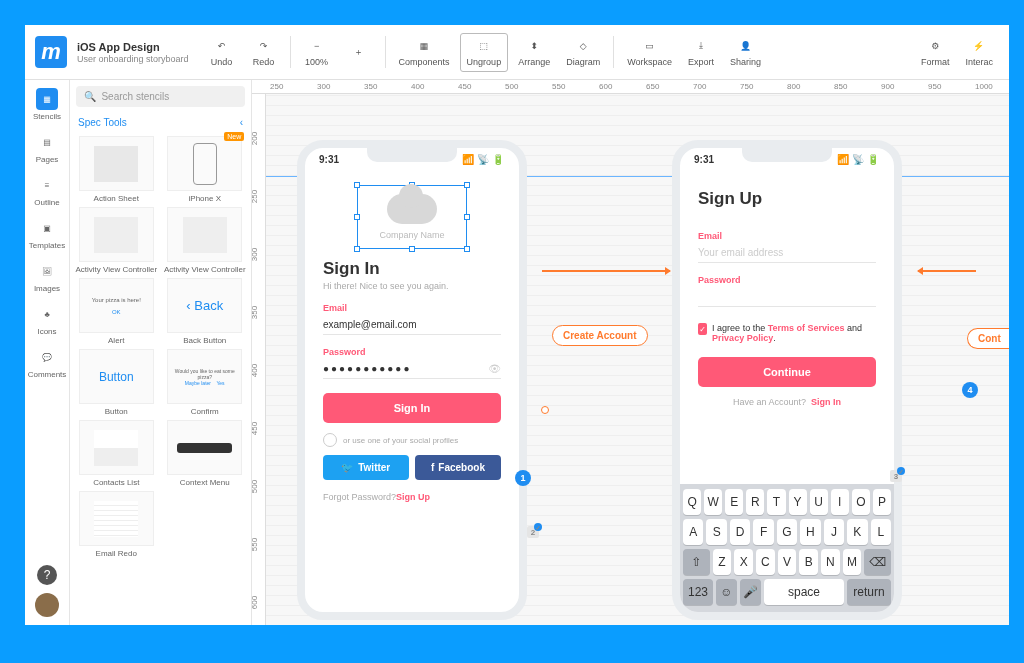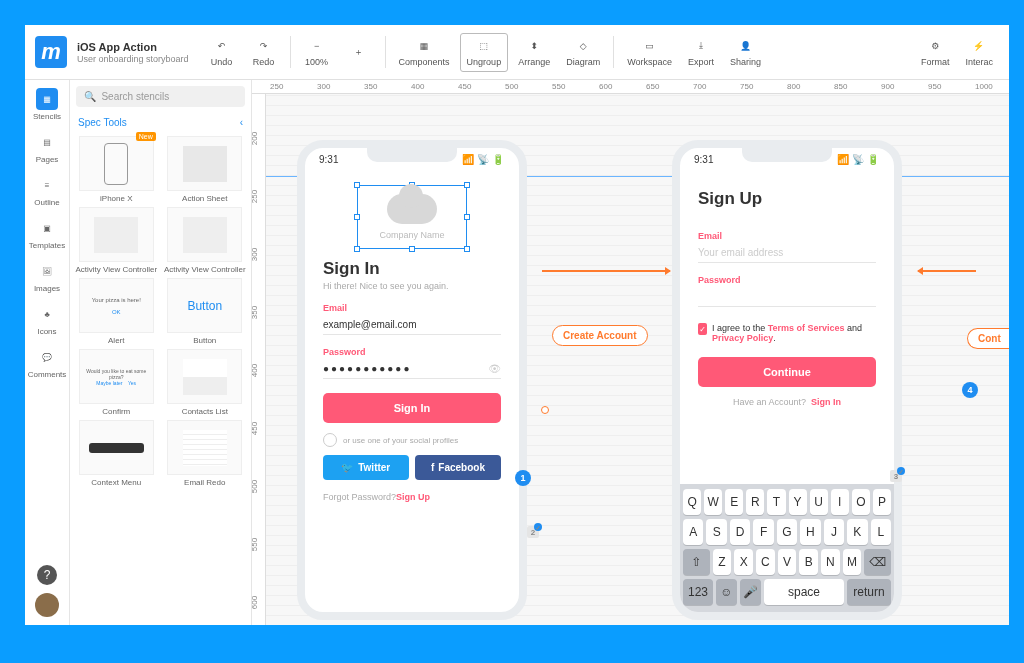--- a/index.html
+++ b/index.html
@@ -26,21 +26,21 @@
 .scell{display:flex;flex-direction:column;align-items:center;gap:3px;font-size:8px;color:#666;cursor:pointer}
 .sthumb{width:75px;height:55px;background:#fafafa;border:1px solid #eee;display:flex;align-items:center;justify-content:center;position:relative}
 .new-badge{position:absolute;top:-5px;right:-3px;background:#ff9500;color:#fff;font-size:7px;padding:1px 3px;border-radius:2px}
 .canvas{flex:1;position:relative;background:repeating-linear-gradient(0deg,#f7f7f7 0,#f7f7f7 9px,#eee 9px,#eee 10px),repeating-linear-gradient(90deg,#f7f7f7 0,#f7f7f7 9px,#eee 9px,#eee 10px);overflow:hidden}
 .ruler-h{position:absolute;top:0;left:0;right:0;height:14px;background:#fff;border-bottom:1px solid #ddd;font-size:8px;color:#888;display:flex;align-items:center;padding-left:40px}
 .ruler-h span{position:absolute}
 .ruler-v{position:absolute;top:14px;left:0;bottom:0;width:14px;background:#fff;border-right:1px solid #ddd;font-size:8px;color:#888}
 .ruler-v span{position:absolute;transform:rotate(-90deg);left:-4px}
 .phone{position:absolute;width:230px;height:480px;background:#fff;border-radius:26px;border:8px solid #e9ecef}
 .notch{position:absolute;top:0;left:50%;transform:translateX(-50%);width:90px;height:14px;background:#e9ecef;border-radius:0 0 10px 10px}
-.statusbar{display:flex;justify-content:space-between;padding:6px 14px 4px;font-size:10px;font-weight:400}
+.statusbar{display:flex;justify-content:space-between;padding:6px 14px 4px;font-size:10px;font-weight:700}
 .phone-body{padding:6px 18px;font-size:10px}
 .sel-box{border:1px solid #1f8df1;position:relative;padding:8px;display:flex;flex-direction:column;align-items:center;margin:10px auto;width:110px}
 .handle{width:6px;height:6px;background:#fff;border:1px solid #1f8df1;position:absolute}
 .cloud{width:50px;height:30px;background:#d8d8d8;border-radius:15px;position:relative}
 .cloud:before{content:"";position:absolute;width:24px;height:24px;background:#d8d8d8;border-radius:50%;top:-10px;left:12px}
 .h1{font-size:17px;font-weight:700;margin-top:6px}
 .sub{color:#aaa;font-size:9px;margin-top:2px}
 .label{color:#ff5977;font-size:9px;font-weight:600;margin-top:12px}
 .input{border-bottom:1px solid #e5e5e5;padding:4px 0;font-size:10px;margin-top:2px;display:flex;align-items:center;justify-content:space-between;color:#333}
 .dots{letter-spacing:2px}
@@ -70,21 +70,21 @@
 .guide-h{position:absolute;left:14px;right:0;height:1px;background:#6bb5ff}
 </style>
 </head>
 <body>
 
 <div class="app">
 
   <div class="toolbar">
     <div class="logo">m</div>
     <div class="doc-info">
-      <div class="doc-title">iOS App Action</div>
+      <div class="doc-title">iOS App Design</div>
       <div class="doc-sub">User onboarding storyboard</div>
     </div>
     <div class="tbtn">
         <div class="tbtn-ic">↶</div>
         <span>Undo</span>
       </div>
     <div class="tbtn">
         <div class="tbtn-ic">↷</div>
         <span>Redo</span>
       </div>
@@ -177,48 +177,54 @@
           <span>🔍</span>
           <span>Search stencils</span>
         </div>
       <div class="shead">
           <span>Spec Tools</span>
           <span>‹</span>
         </div>
       <div class="sgrid">
         <div class="scell">
             <div class="sthumb">
+              <div style="width:44px;height:36px;background:#e8e8e8"></div>
+            </div>
+            <span>Action Sheet</span>
+          </div>
+        <div class="scell">
+            <div class="sthumb">
               <div class="new-badge">New</div>
               <div style="width:24px;height:42px;border:1px solid #999;border-radius:4px"></div>
             </div>
             <span>iPhone X</span>
           </div>
         <div class="scell">
             <div class="sthumb">
-              <div style="width:44px;height:36px;background:#e8e8e8"></div>
-            </div>
-            <span>Action Sheet</span>
-          </div>
-        <div class="scell">
-            <div class="sthumb">
               <div style="width:44px;height:36px;background:#eee"></div>
             </div>
             <span>Activity View Controller</span>
           </div>
         <div class="scell">
             <div class="sthumb">
               <div style="width:44px;height:36px;background:#eee"></div>
             </div>
             <span>Activity View Controller</span>
           </div>
         <div class="scell">
             <div class="sthumb">
               <div style="font-size:6px;text-align:center">Your pizza is here!<br><br><span style="color:#1f8df1">OK</span></div>
             </div>
             <span>Alert</span>
+          </div>
+        <div class="scell">
+            <div class="sthumb">
+              <span style="color:#1f8df1;font-size:13px;font-weight:500">‹ <span>Back</span></span>
+            </div>
+            <span>Back Button</span>
           </div>
         <div class="scell">
             <div class="sthumb">
               <span style="color:#1f8df1;font-size:12px">Button</span>
             </div>
             <span>Button</span>
           </div>
         <div class="scell">
             <div class="sthumb">
               <div style="font-size:5px;text-align:center">Would you like to eat some<br>pizza?<br><span style="color:#1f8df1">Maybe later &nbsp;&nbsp; Yes</span></div>

